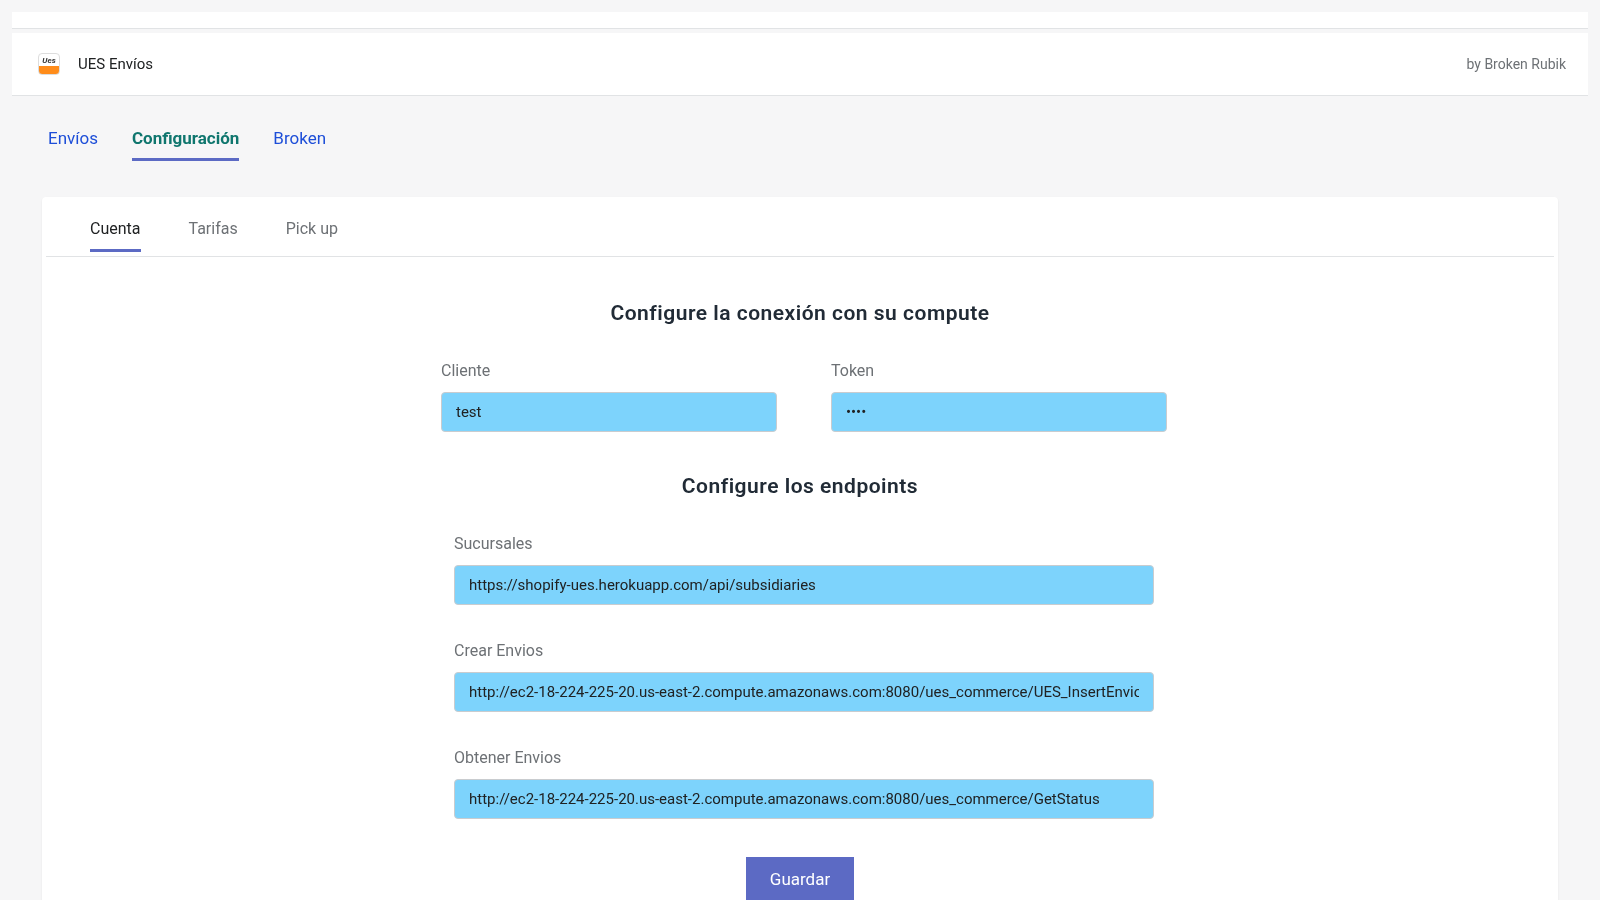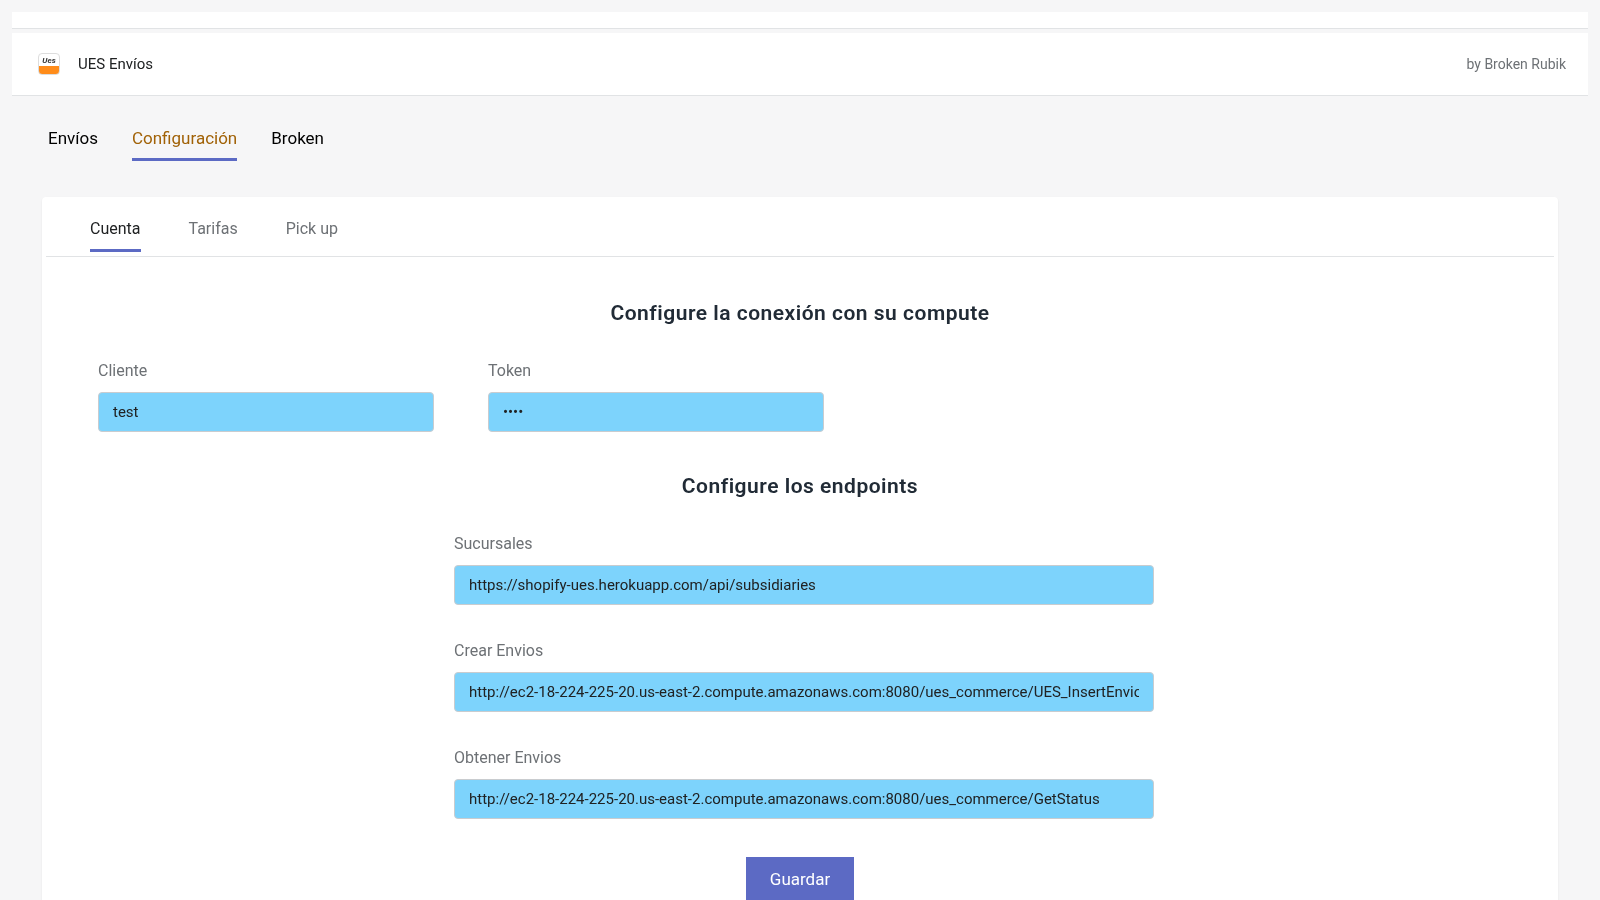--- a/index.html
+++ b/index.html
@@ -69,27 +69,27 @@
     }
     .main-nav {
       padding: 20px 28px 0 28px;
     }
     .main-tabs {
       display: flex;
       gap: 26px;
     }
     .main-tab {
       font-size: 17px;
-      color: #000000;
+      color: #1d4ed8;
       padding-bottom: 10px;
       cursor: pointer;
     }
     .main-tab.active {
-      color: #a16207;
-      font-weight: 400;
+      color: #0f766e;
+      font-weight: 700;
       border-bottom: 3px solid #5c6ac4;
     }
     .content-area {
       padding: 24px 26px;
     }
     .card {
       background: #fff;
       border-radius: 4px;
       box-shadow: 0 1px 2px rgba(0,0,0,0.08);
     }
@@ -117,21 +117,21 @@
       font-size: 21px;
       font-weight: 600;
       color: #212b36;
       text-align: center;
       margin-bottom: 28px;
       letter-spacing: 0.5px;
     }
     .form-row {
       display: flex;
       gap: 46px;
-      justify-content: flex-start;
+      justify-content: center;
       margin-bottom: 34px;
     }
     .form-group {
       flex: 1;
       max-width: 336px;
     }
     .form-group.full {
       max-width: 700px;
     }
     .form-label {

